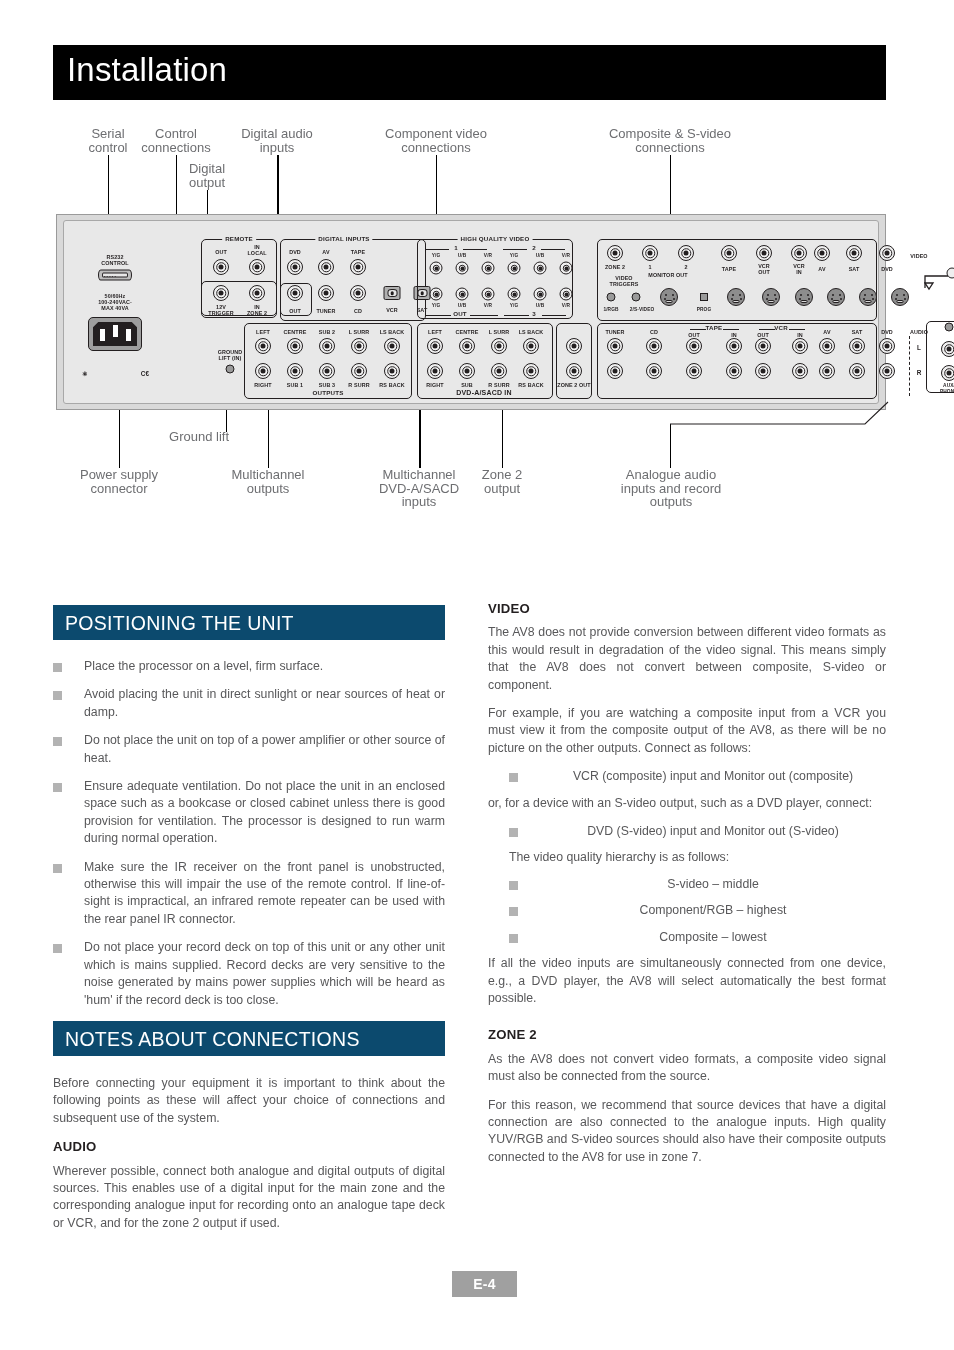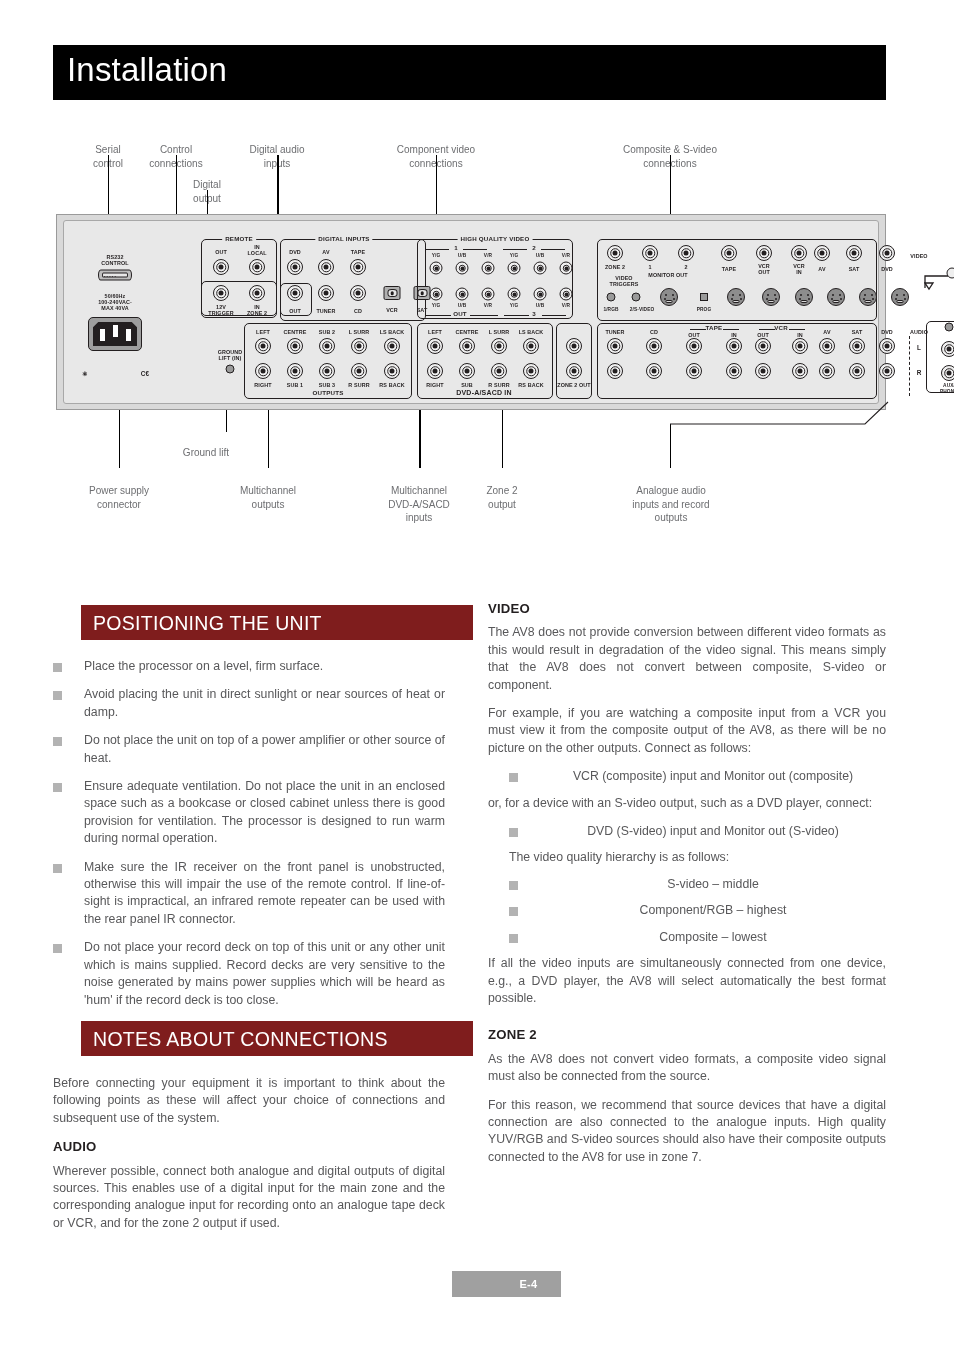--- a/index.html
+++ b/index.html
@@ -18,21 +18,21 @@
   }
   .title-bar .title{
     position:absolute;left:14px;top:6px;
     color:#fff;font-size:33px;font-weight:400;letter-spacing:.2px;
     font-family:"Liberation Sans", sans-serif;
   }
 
   
   .callout{
     position:absolute;text-align:center;color:#6d6e71;
-    font-size:10px;line-height:13.5px;white-space:pre-line;margin-top:16px;
+    font-size:13px;line-height:13.5px;white-space:pre-line;
   }
   .leader{position:absolute;background:#000;width:1px;}
   .leader.thick{width:1.6px;}
 
   
   .panel{
     position:absolute;left:56px;top:214px;width:830px;height:196px;
     background:#d9d9d9;border:1px solid #9a9a9a;
     box-sizing:border-box;
   }
@@ -165,23 +165,23 @@
 
   .tick{position:absolute;background:#231f20;}
 
   
   .dash-v{
     position:absolute;width:0;border-left:1.3px dashed #231f20;
   }
 
   
   .sec-head{
-    position:absolute;background:#7f1d1d;color:#fff;
+    position:absolute;background:#0c4a6e;color:#fff;
     font-size:19.5px;letter-spacing:.3px;
-    padding:7px 0 8px 12px;box-sizing:border-box;margin-left:28px;
+    padding:7px 0 8px 12px;box-sizing:border-box;
   }
   .col{position:absolute;font-size:12.3px;line-height:17.4px;color:#58585a;}
   .para{text-align:justify;margin:0 0 11px 0;}
   .sub{
     font-size:13.2px;font-weight:bold;color:#231f20;
     margin:0 0 7px 0;letter-spacing:.2px;
   }
   .bullet-row{
     position:relative;display:flex;margin:0 0 11px 0;
   }
@@ -189,24 +189,23 @@
     flex:0 0 auto;width:9px;height:9px;background:#b3b3b3;
     margin-top:5px;margin-right:0;
   }
   .bullet-row .txt{flex:1 1 auto;text-align:justify;padding-left:22px;}
   .bullet-row.tight{margin-bottom:9px;}
   .bullet-row.indent .sq{margin-left:21px;}
   .bullet-row.indent .txt{text-align:center;}
 
   .footer-badge{
     position:absolute;left:452px;top:1271px;width:65px;height:26px;
-    background:#a0a0a0;color:#fff;font-size:11px;font-weight:bold;
+    background:#a0a0a0;color:#fff;font-size:14px;font-weight:bold;
     display:flex;align-items:center;justify-content:center;
     letter-spacing:.3px;
-    padding-left:44px;
   }
 </style>
 </head>
 <body>
 
 <div class="page">
 
   <div class="title-bar">
     <div class="title">Installation</div>
   </div>

